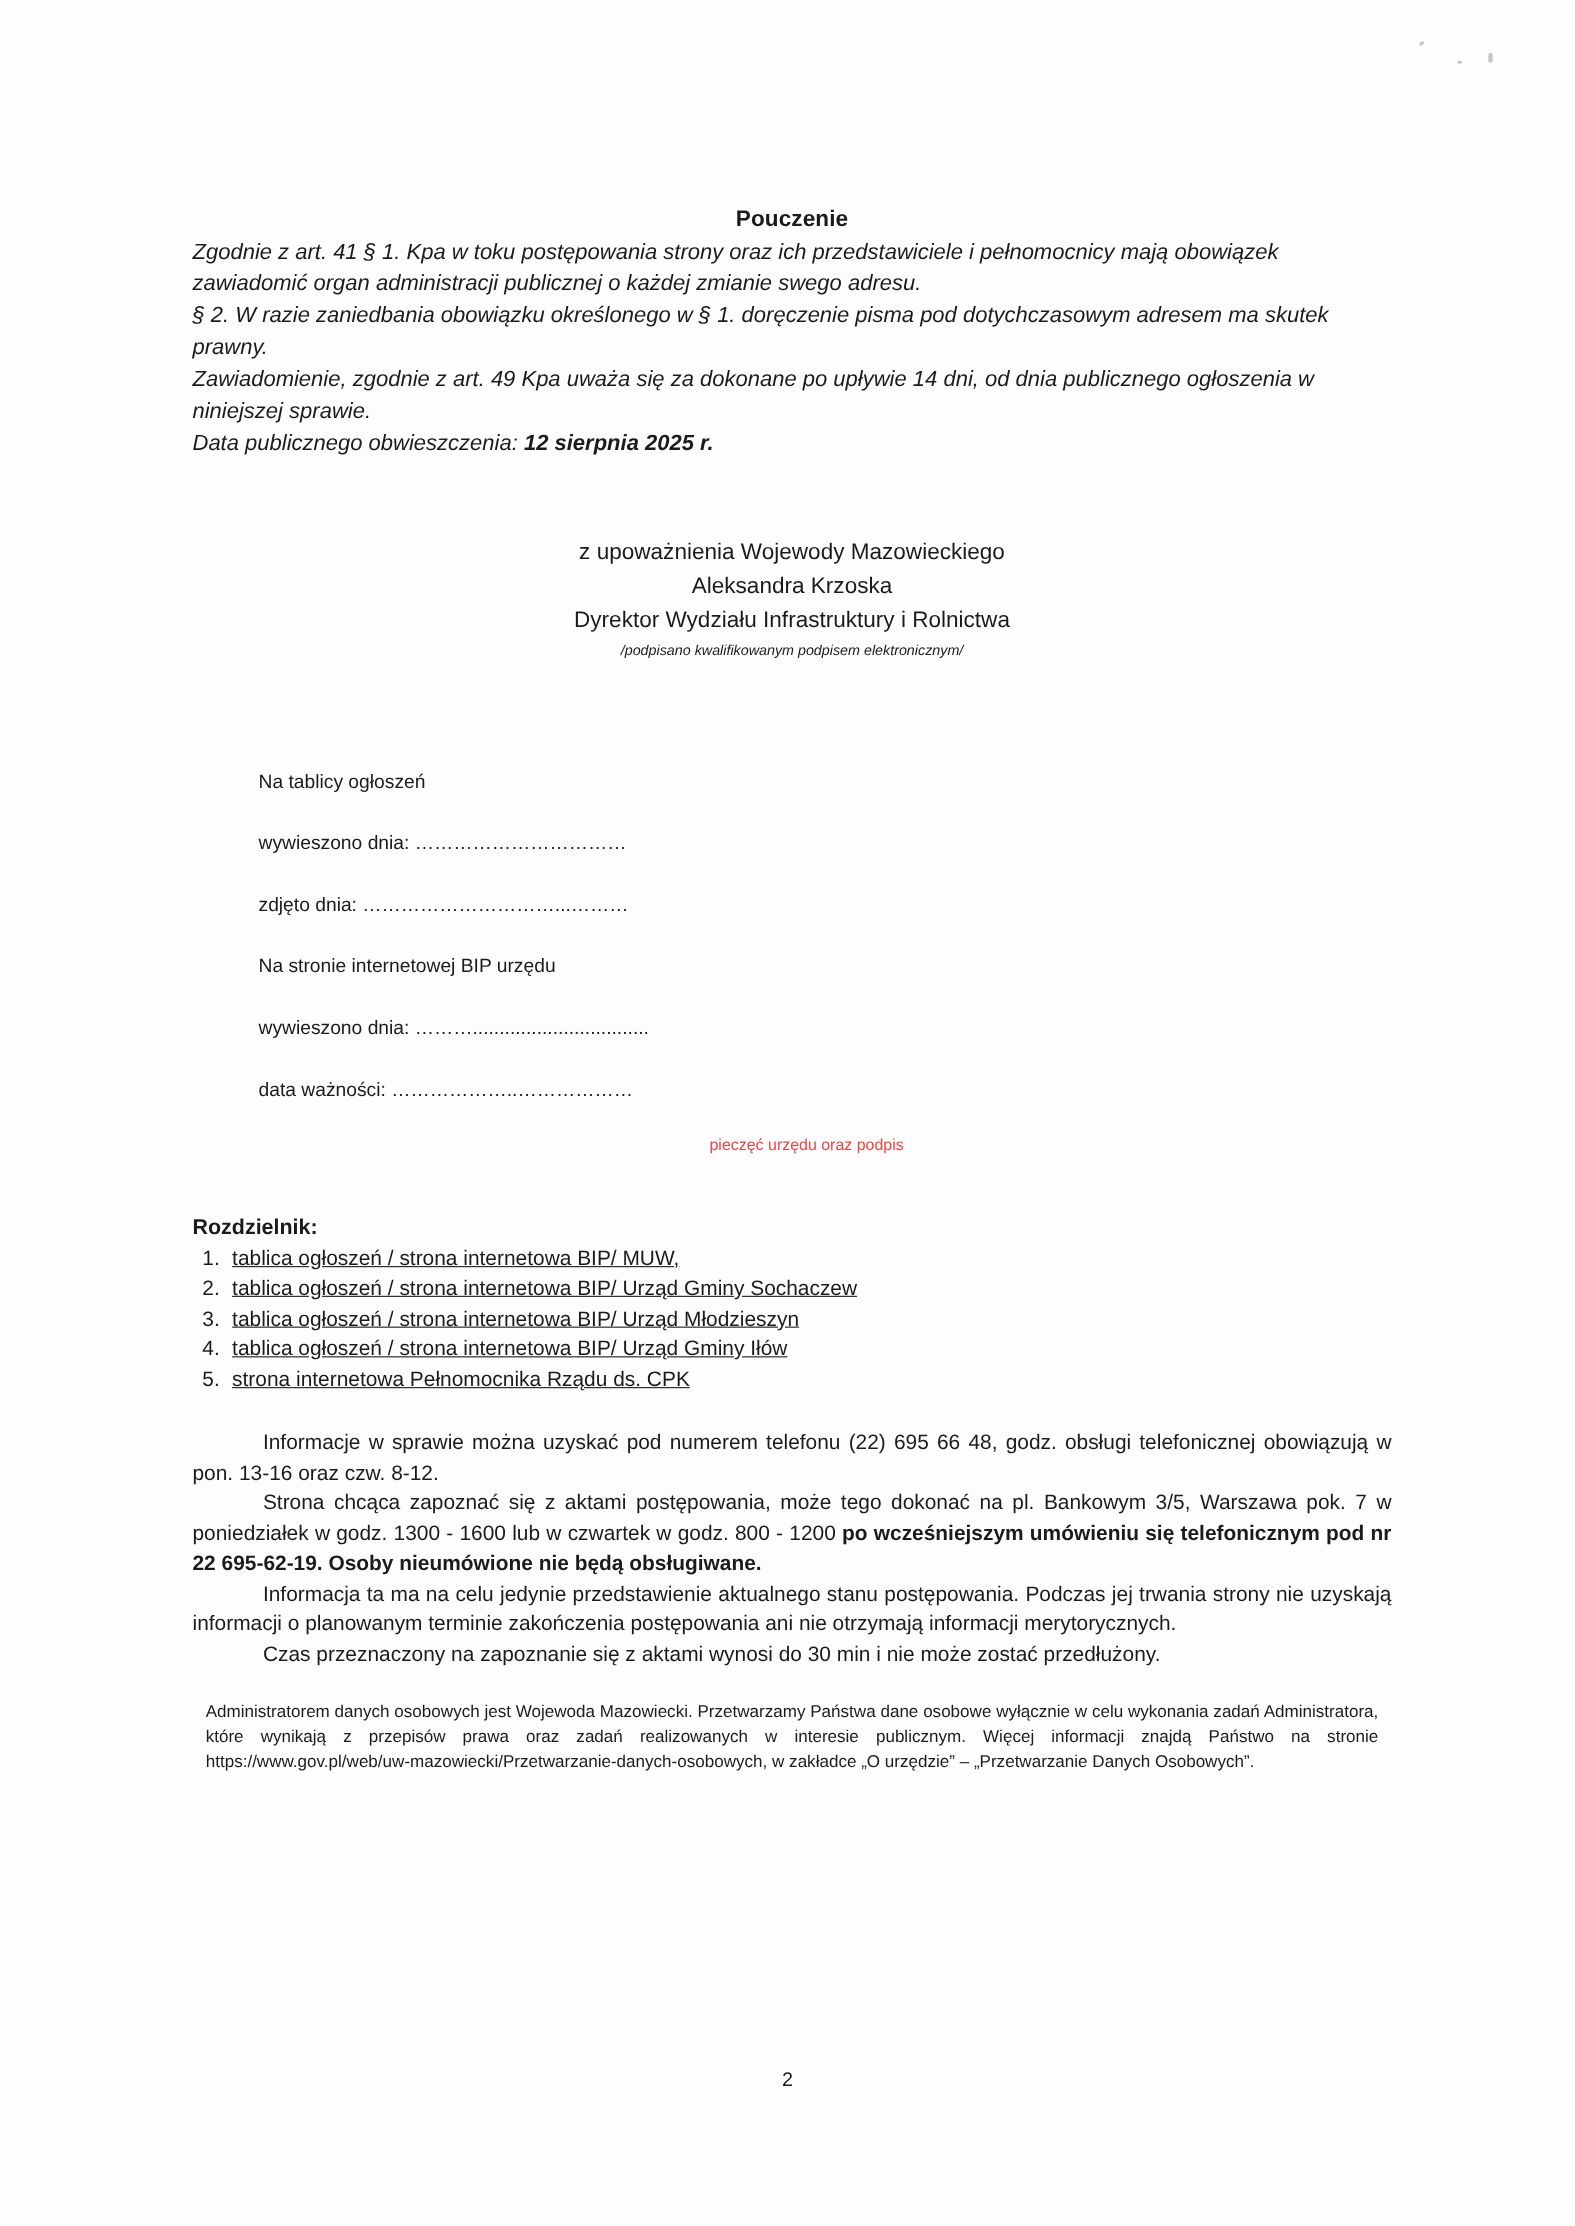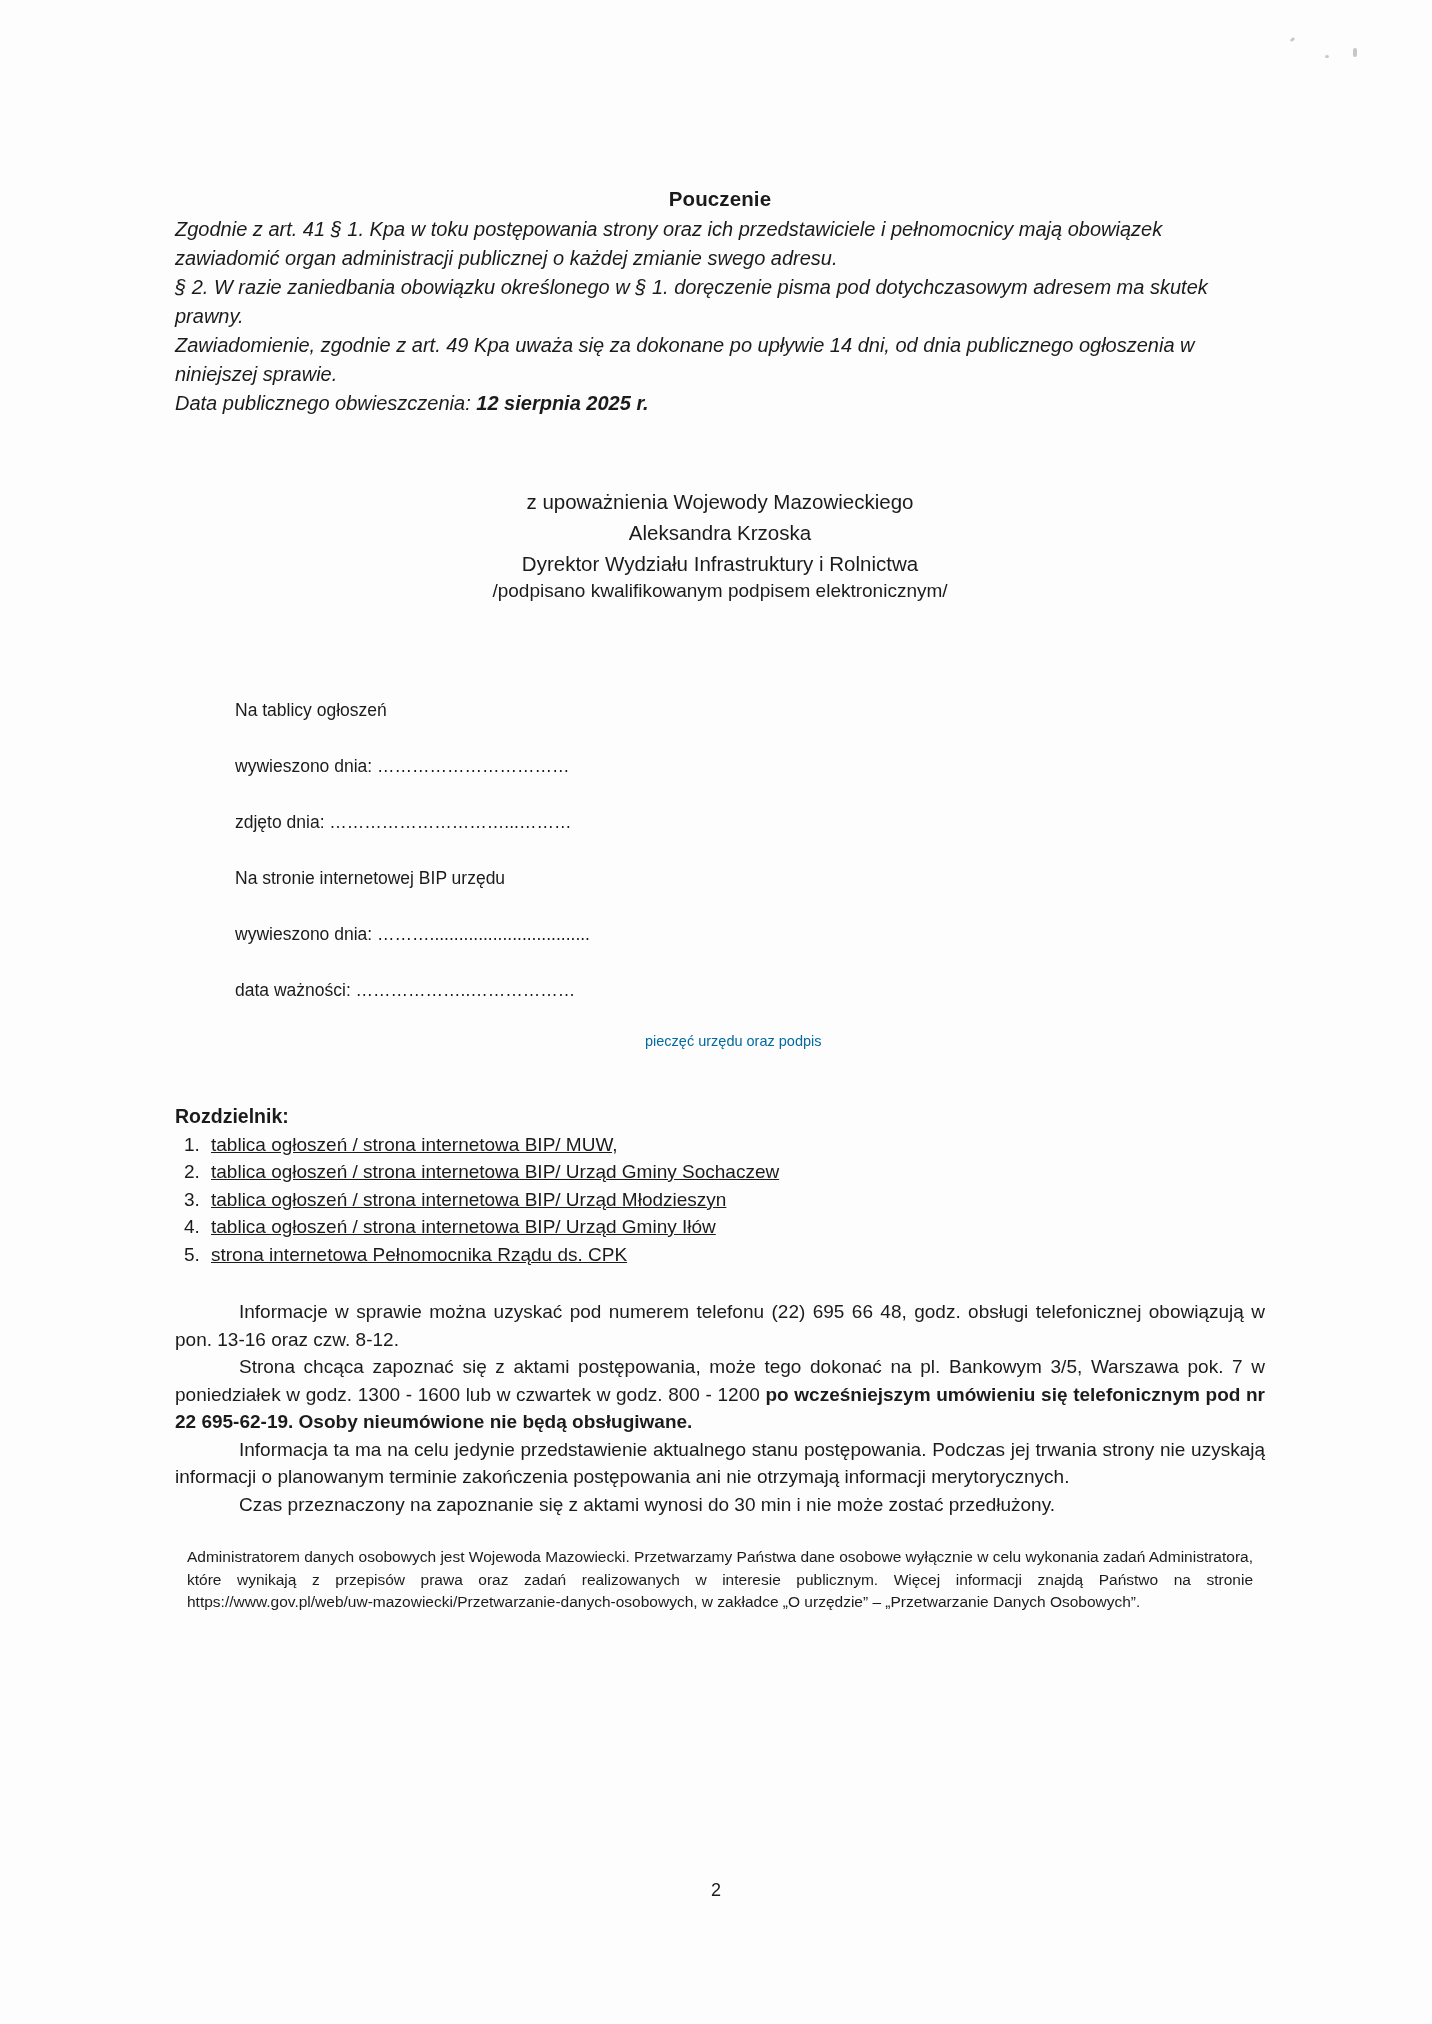--- a/index.html
+++ b/index.html
@@ -62,38 +62,39 @@
     font-style: italic;
   }
 
   .sec-sign {
     margin-top: 68px;
     text-align: center;
     font-size: 20.5px;
     line-height: 31px;
   }
   .sec-sign .small {
-    font-size: 19px;
+    font-size: 13px;
     line-height: 24px;
+    font-style: italic;
   }
 
   .postings {
     margin-top: 94px;
     padding-left: 60px;
     font-size: 17.5px;
     line-height: 26px;
   }
   .postings .row { margin-bottom: 30px; }
   .postings .row:last-child { margin-bottom: 0; }
 
   .stamp-note {
     margin-top: 30px;
     padding-left: 470px;
     font-size: 14.5px;
-    color: #0369a1;
+    color: #ef4444;
   }
 
   .dist {
     margin-top: 54px;
     font-size: 19px;
     line-height: 27.5px;
   }
   .dist .dist-title { font-weight: bold; font-size: 19.5px; }
   .dist ol {
     margin: 0;

